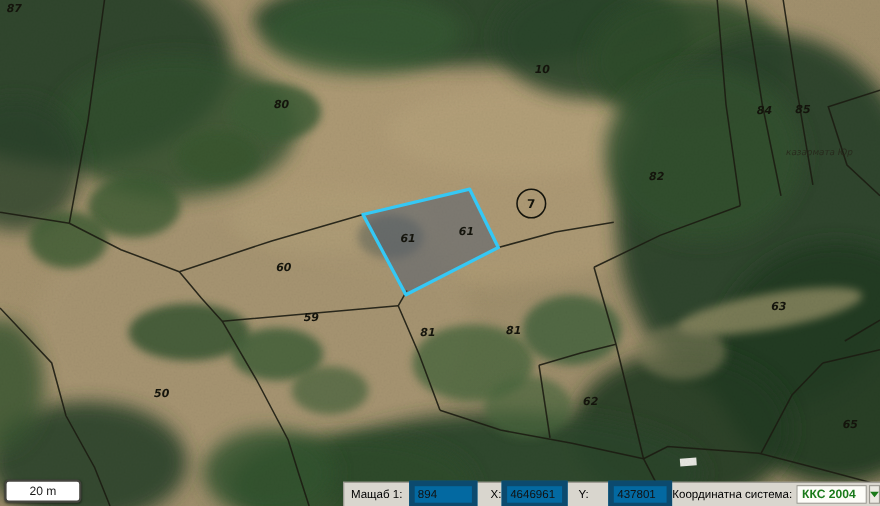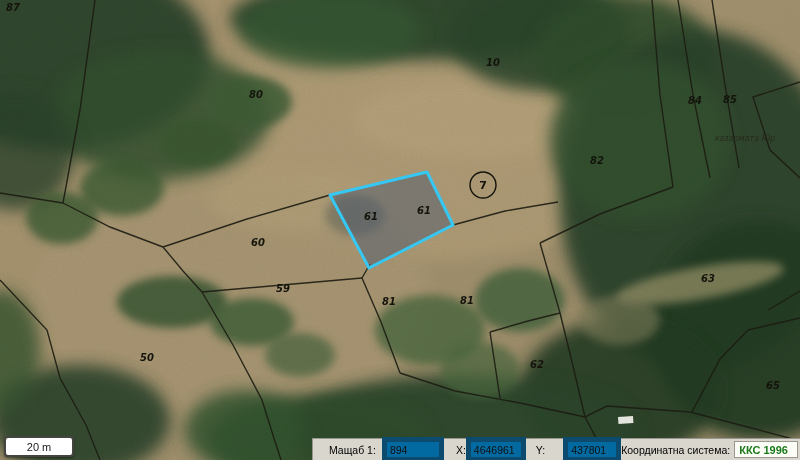--- a/index.html
+++ b/index.html
@@ -165,29 +165,29 @@
       </g>
 
     <text class="place-label" x="745" y="141">казармата Юр</text>
   </svg>
 
   <div class="scalebar">
     <span>20 m</span>
   </div>
 
   <div class="statusbar">
-    <span class="sb-label" style="margin-left:16px;">Мащаб 1:</span>
+    <span class="sb-label" style="margin-left:6px;">Мащаб 1:</span>
     <input class="sb-input" style="width: 46px; margin-left: 6px;" type="text" value="894">
     <span class="sb-label" style="margin-left:12px;">X:</span>
     <input class="sb-input" style="width: 44px; margin-left: 0;" type="text" value="4646961">
     <span class="sb-label" style="margin-left:10px;">Y:</span>
     <input class="sb-input" style="width: 42px; margin-left: 18px;" type="text" value="437801">
     <span class="sb-label" style="margin-left:0;">Координатна система:</span>
     <div class="crs-box" style="margin-left:4px;">
-      <span class="crs-text" id="crs-text" style="color: rgb(26, 122, 26);">ККС 1996</span>
+      <span class="crs-text" id="crs-text" style="color: rgb(26, 122, 26);">ККС 2004</span>
     </div>
     <button class="dd-btn">
       <span class="dd-arrow"></span>
     </button>
     <button class="mag-btn">
       <svg width="20" height="20" viewBox="0 0 20 20">
         <circle cx="8.5" cy="8" r="5.2" fill="none" stroke="#1a7a1a" stroke-width="2"></circle>
         <line x1="12.6" y1="12.2" x2="16.6" y2="16.2" stroke="#1a7a1a" stroke-width="2.4" stroke-linecap="round"></line>
       </svg>
     </button>

